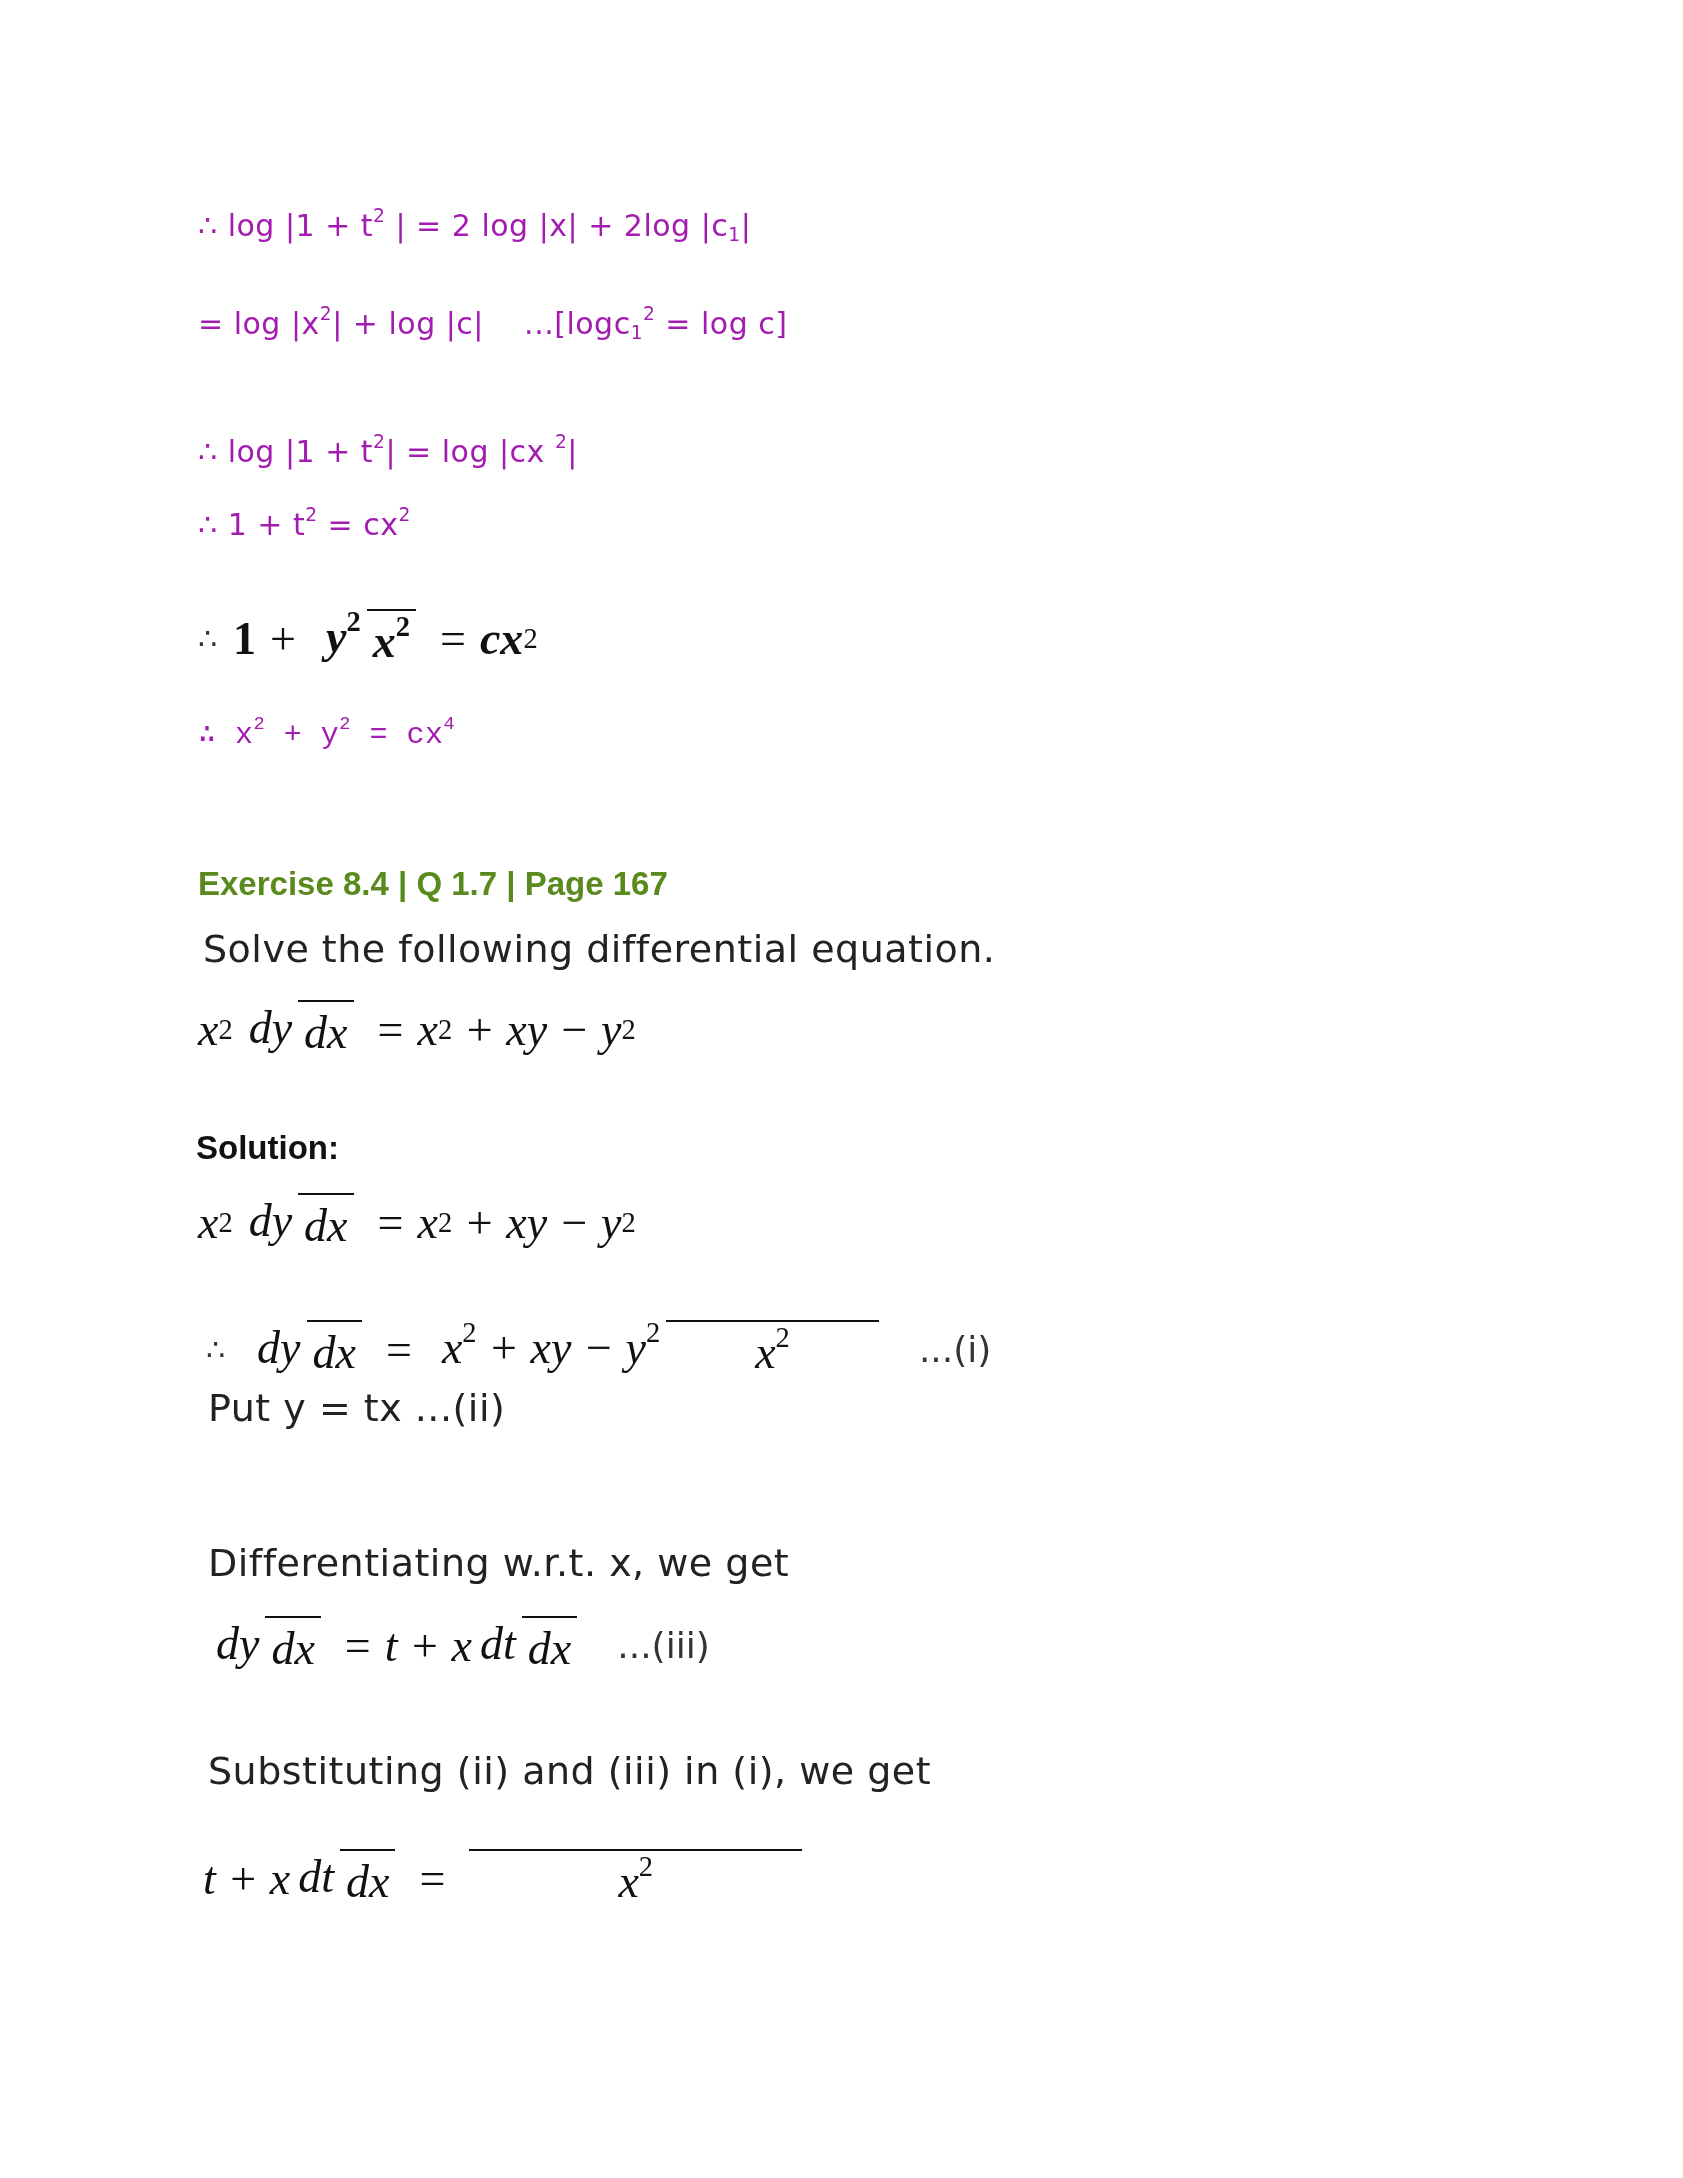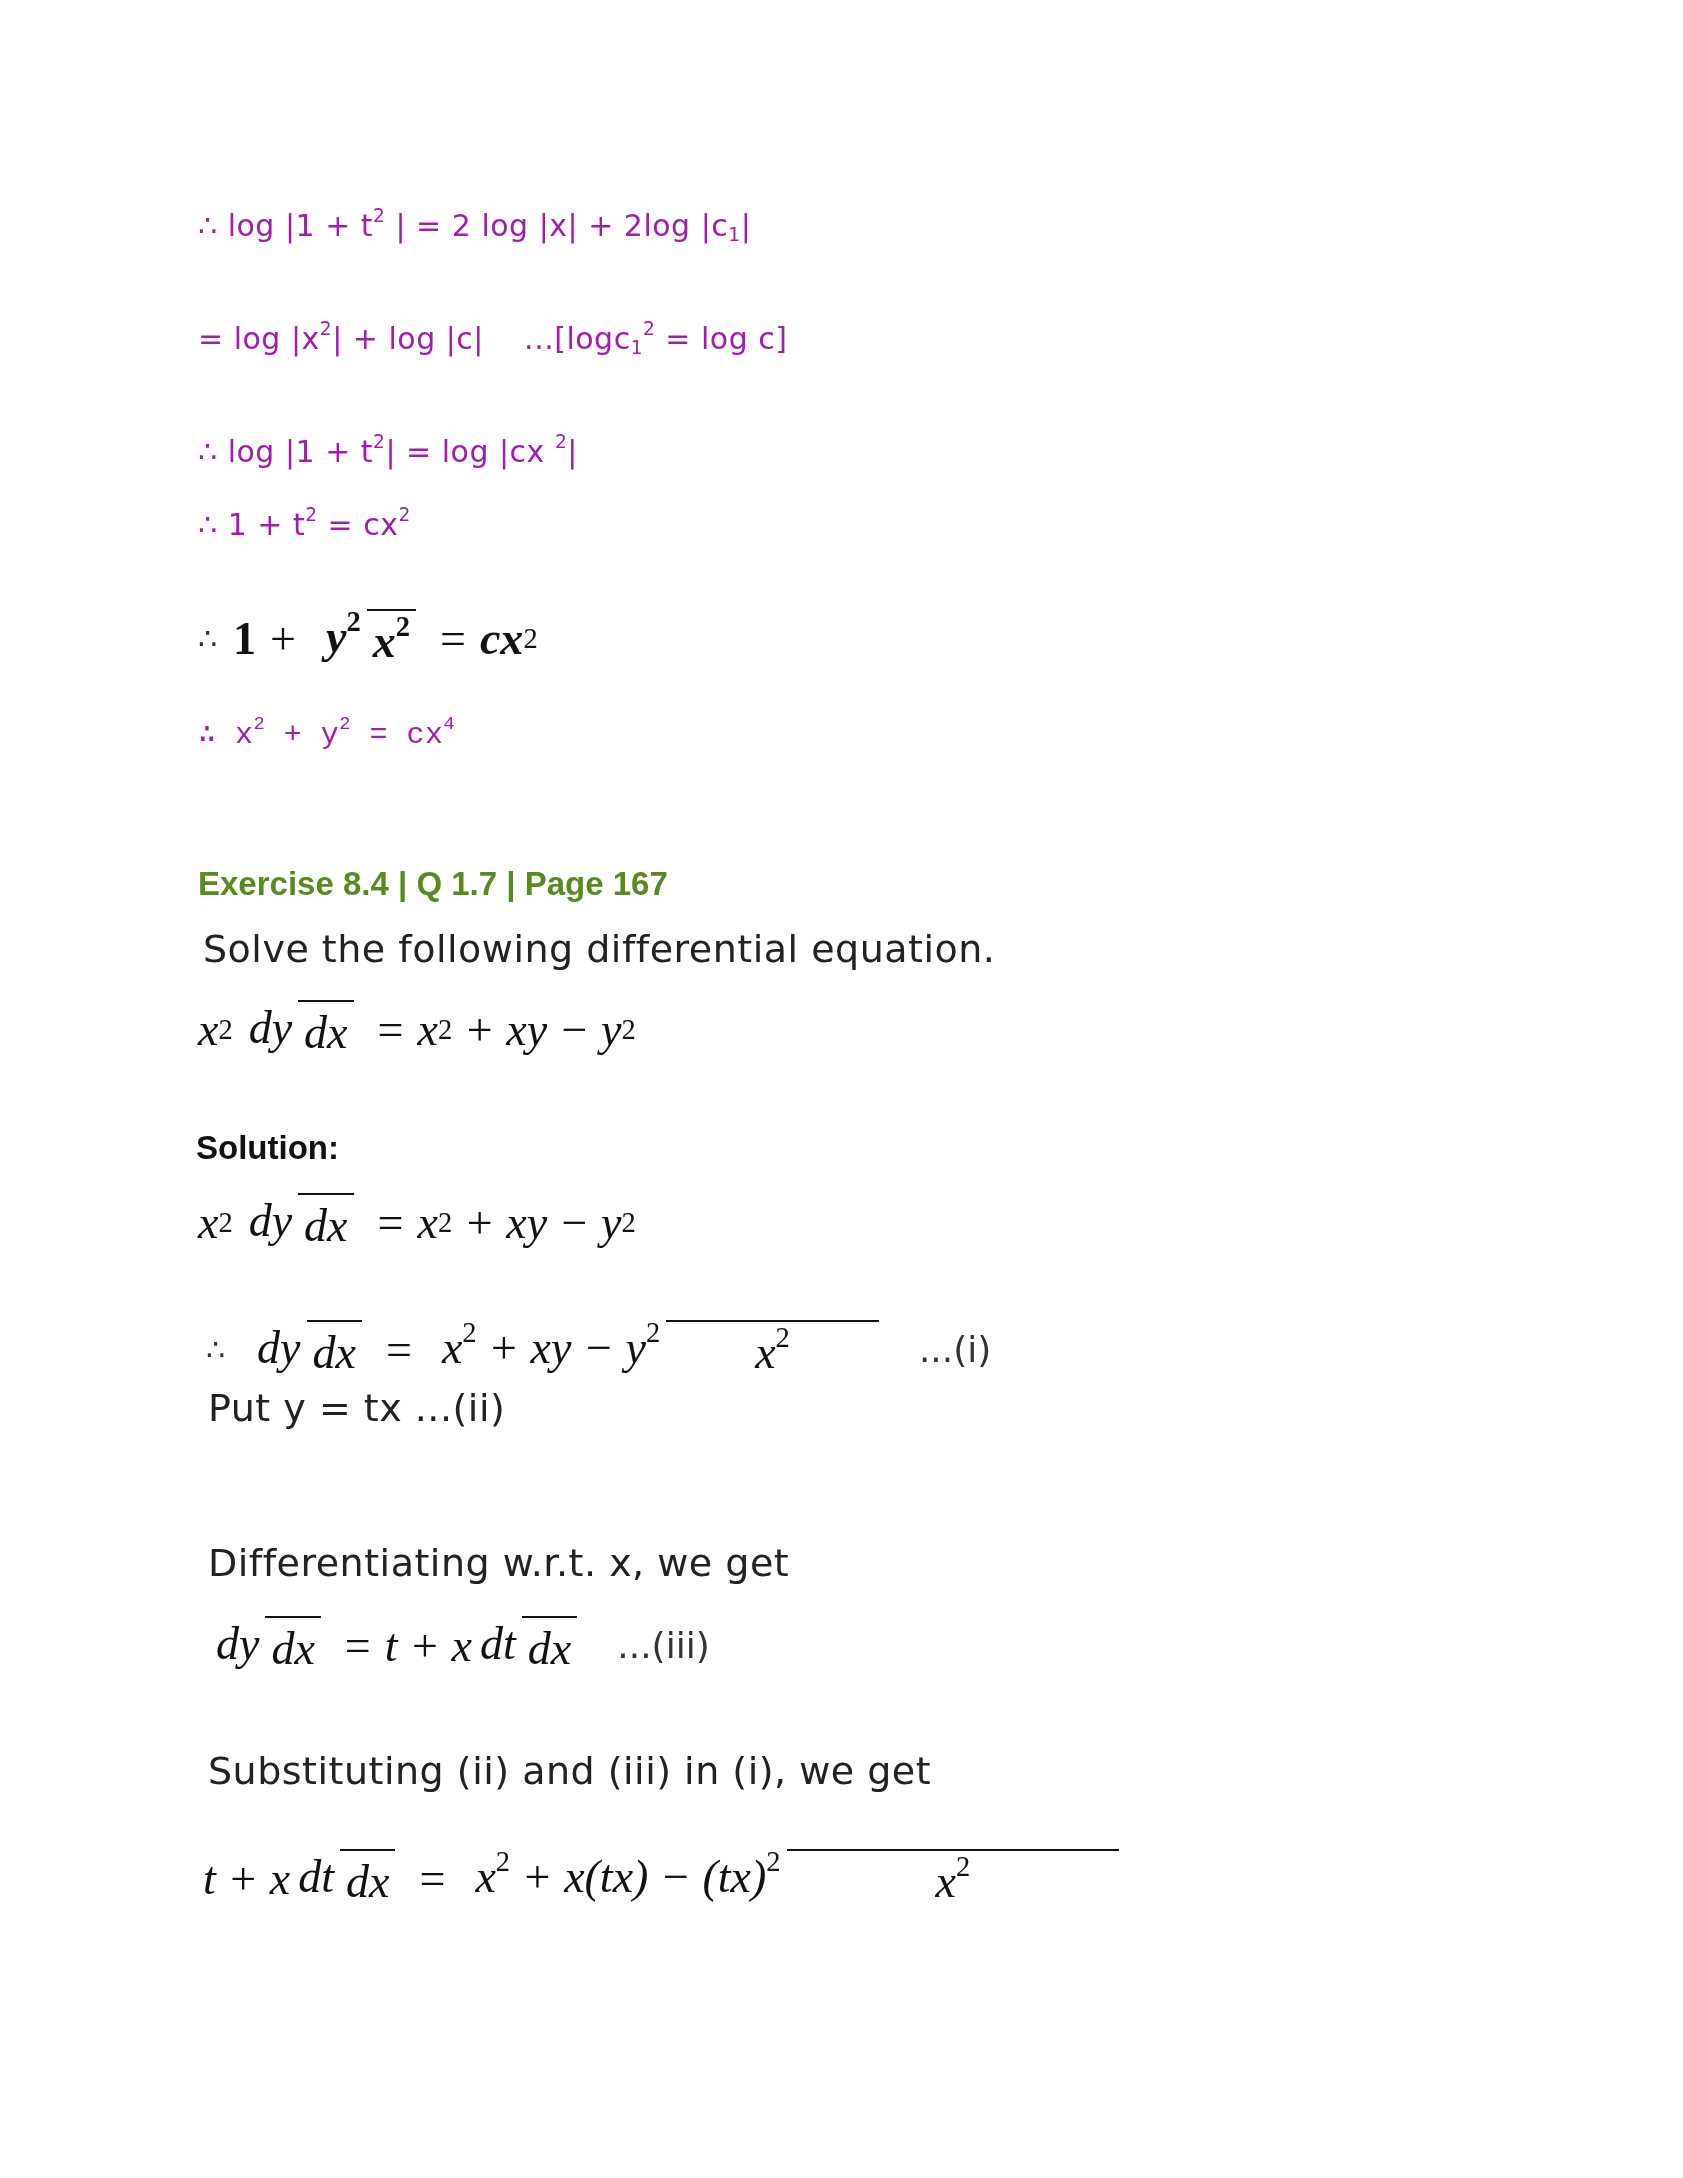--- a/index.html
+++ b/index.html
@@ -22,21 +22,21 @@
   .text { position: absolute; left: 203px; font-family: "DejaVu Sans", sans-serif; font-size: 38px; color: #222; letter-spacing: 0.5px; }
 </style>
 </head>
 <body>
 
 <div class="line sans" style="top:208px;">
   <span>∴</span>
   <span>log |1 + t</span><sup>2</sup><span> | = 2 log |x| + 2log |c</span><sub>1</sub><span>|</span>
 </div>
 
-<div class="line sans" style="top:321px;text-align:center;">
+<div class="line sans" style="top:306px;text-align:center;">
   <span>= log |x</span><sup>2</sup><span style="white-space:pre">| + log |c|    ...[logc</span><sub>1</sub><sup>2</sup><span> = log c]</span>
 </div>
 
 <div class="line sans" style="top:434px;">
   <span>∴</span>
   <span>log |1 + t</span><sup>2</sup><span style="white-space:pre">| = log |cx </span><sup>2</sup><span>|</span>
 </div>
 
 <div class="line sans" style="top:507px;">
   <span>∴</span>
@@ -130,17 +130,16 @@
 <div class="text" style="top:1749px; left:208px;">Substituting (ii) and (iii) in (i), we get</div>
 
 <div class="line math" style="top:1849px; left:203px;">
   <span style="white-space:pre">t + x</span>
   <span class="frac" style="margin-left:2px;">
     <span class="num">dt</span>
     <span class="den">dx</span>
   </span>
   <span class="op">=</span>
   <span class="frac">
-    <span class="num"><span>x</span><sup class="up">2</sup><span style="white-space:pre"> + x(tx) − (tx)</span><sup class="up">2</sup></span>
     <span class="den" style="padding-left:149px;padding-right:149px;"><span>x</span><sup class="up">2</sup></span>
   </span>
 </div>
 
 
 </body></html>

